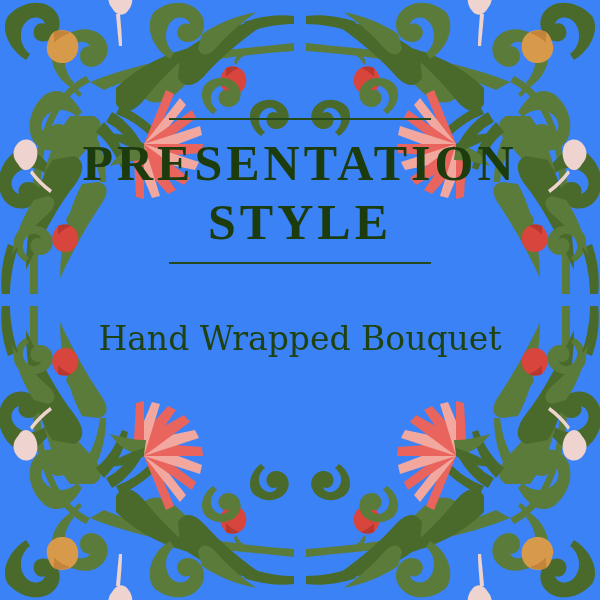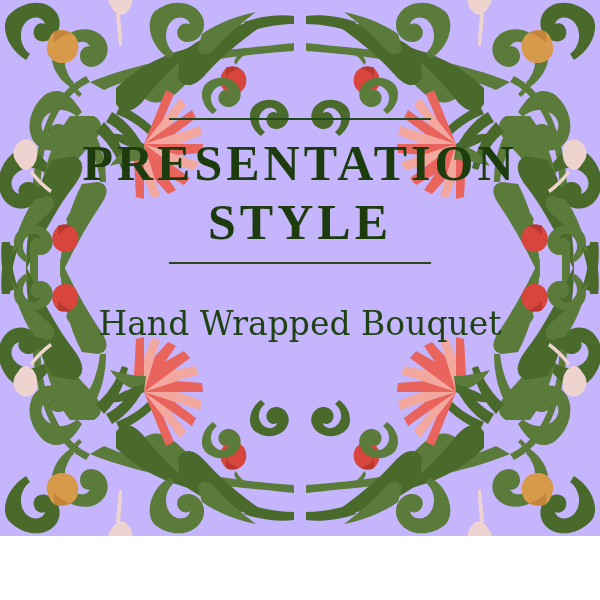--- a/index.html
+++ b/index.html
@@ -7,23 +7,23 @@
     padding: 0;
     background: #ffffff;
   }
   body {
     font-family: "Liberation Serif", "DejaVu Serif", serif;
   }
 
   #card {
     position: relative;
     width: 600px;
-    height: 536px;
+    height: 600px;
     overflow: hidden;
-    background: #c4b5fd;
+    background: #3b82f6;
   }
 
   
   .corner {
     position: absolute;
     width: 300px;
     height: 300px;
     pointer-events: none;
   }
   .corner svg { display: block; width: 300px; height: 300px; }
@@ -65,21 +65,21 @@
   }
 
   #subtitle {
     color: #1F4212;
     font-family: "DejaVu Serif", "Liberation Serif", serif;
     font-weight: 400;
     font-size: 33px;
     line-height: 1.22;
     letter-spacing: 0px;
     margin: 0;
-    padding-top: 40px;
+    padding-top: 55px;
   }
 </style>
 </head>
 <body>
 
 <div id="card">
 
   <div class="corner corner-tl">
     <svg viewBox="0 0 300 300" xmlns="http://www.w3.org/2000/svg">
       <g id="orn">

